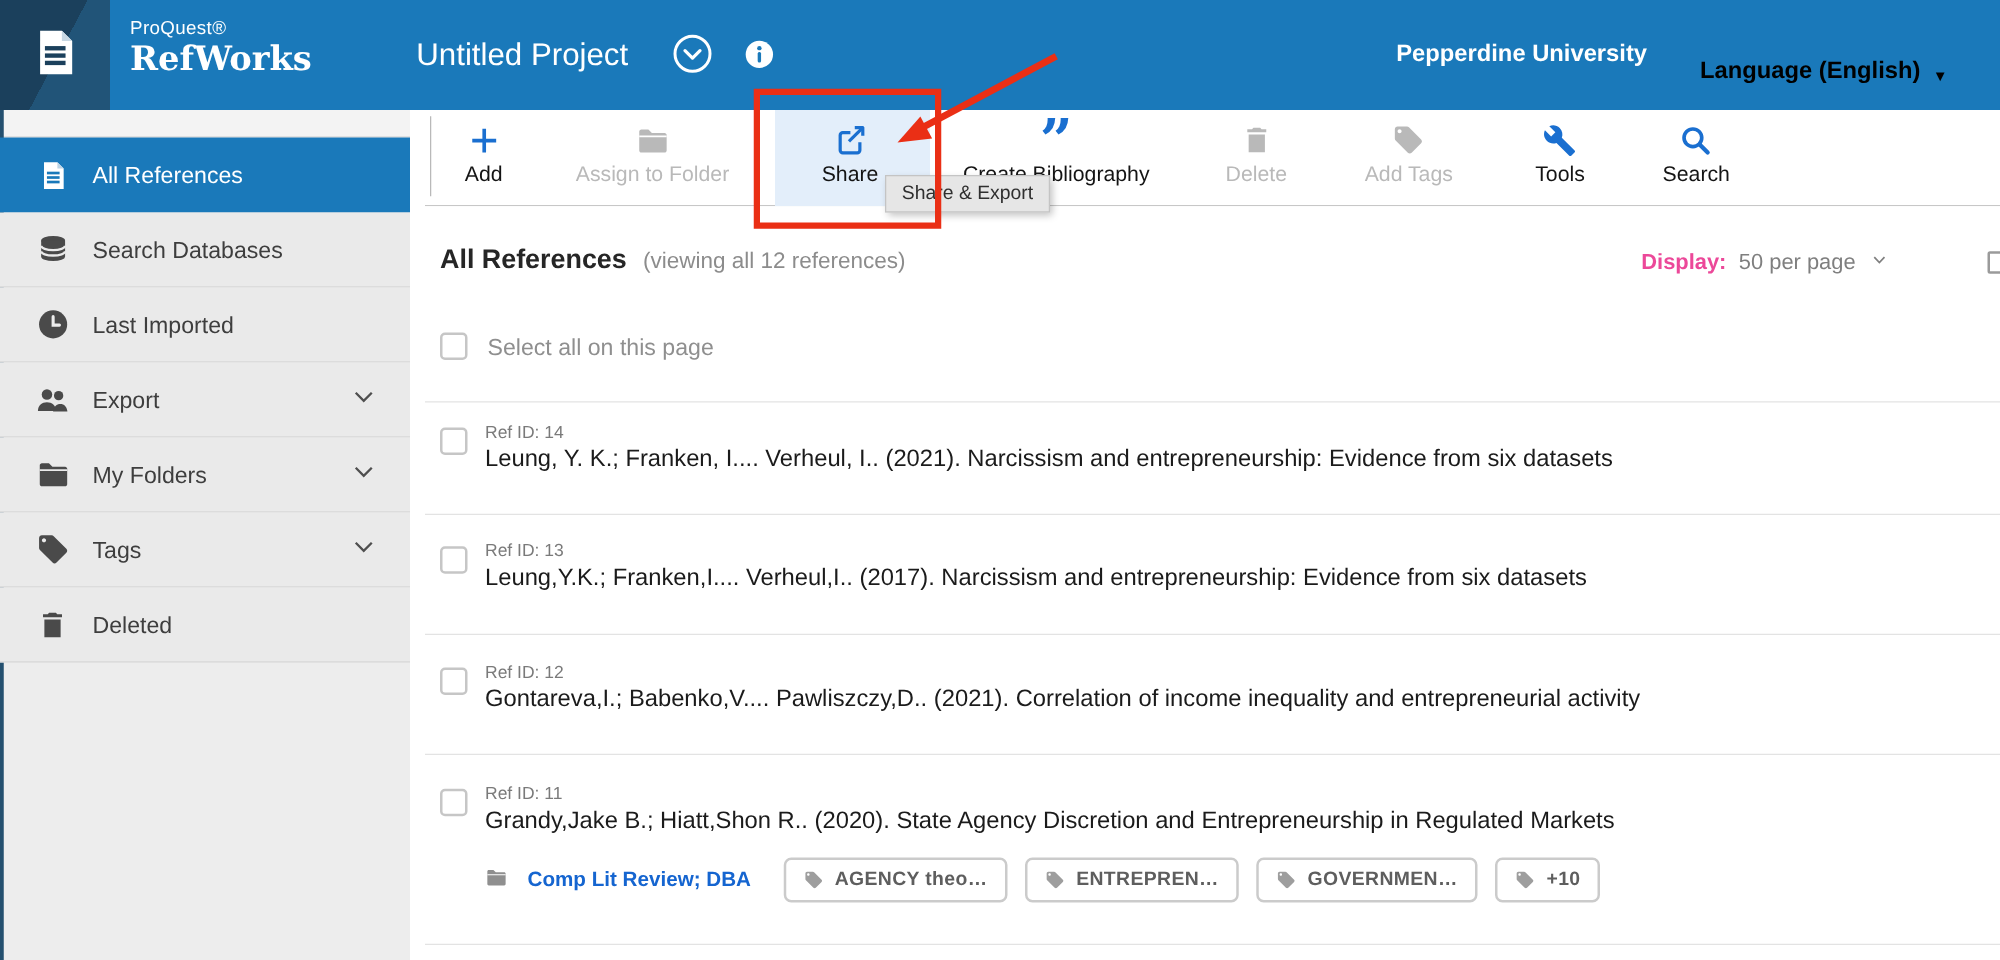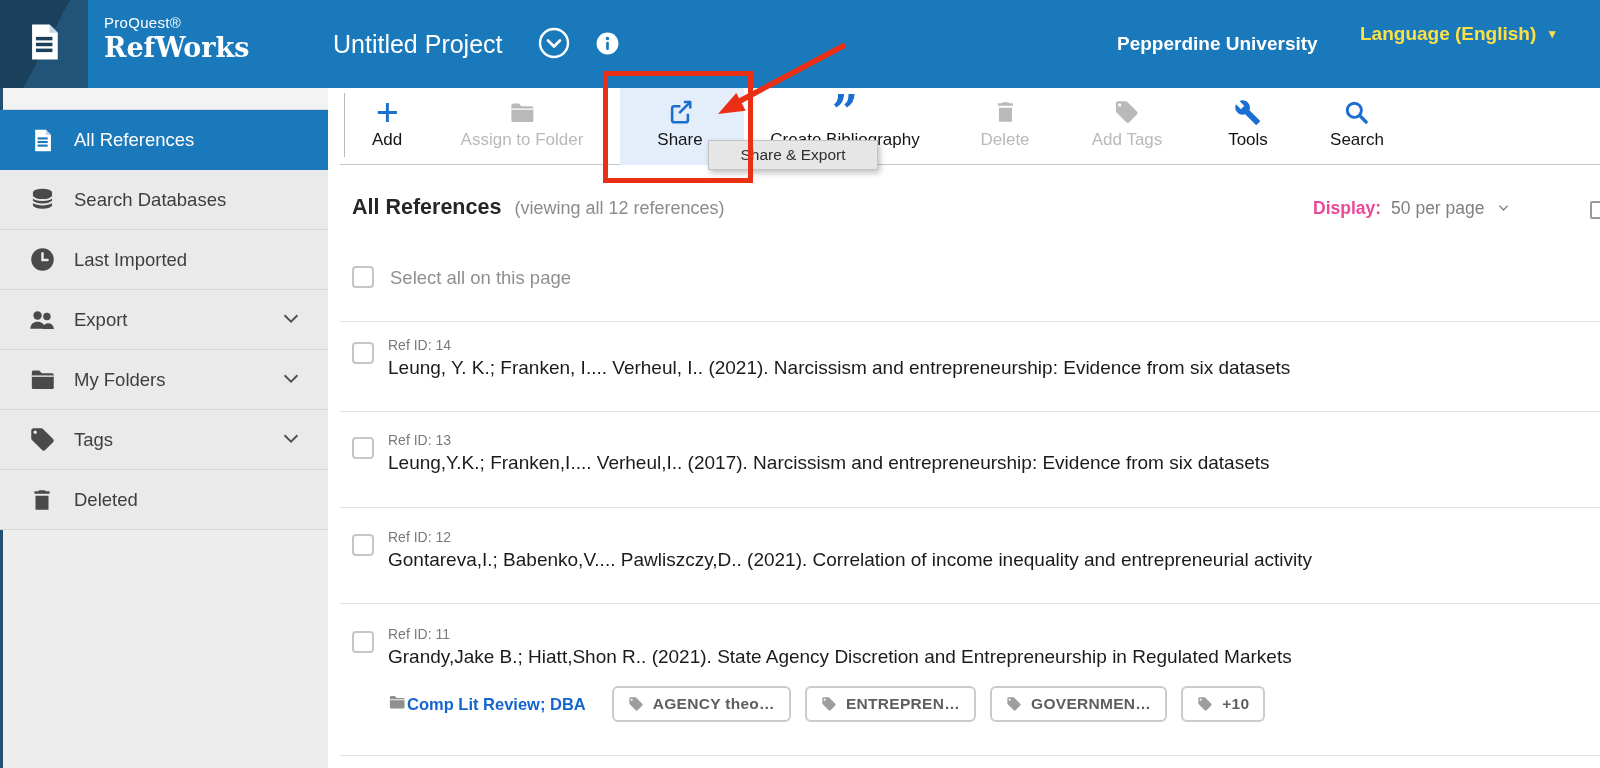--- a/index.html
+++ b/index.html
@@ -12,22 +12,22 @@
     background:linear-gradient(118deg,#1b405c 52%,#215478 52%); display:flex; align-items:center; justify-content:center; }
   .brand { position:absolute; left:104px; top:14px; color:#fff; }
   .brand .pq { font-size:15px; letter-spacing:.3px; }
   .brand .rw { font-family:"DejaVu Serif", serif; font-size:27px; font-weight:700; margin-top:1px; }
   .project-title { position:absolute; left:333px; top:0; height:88px; display:flex; align-items:center;
     color:#fff; font-size:25px; font-weight:400; }
   .hdr-circle-chevron { position:absolute; left:537px; top:26px; }
   .hdr-info { position:absolute; left:595px; top:31px; }
   .institution { position:absolute; left:1117px; top:0; height:88px; display:flex; align-items:center;
     color:#fff; font-size:19px; font-weight:700; }
-  .language { position:absolute; left:1360px; top:0; height:68px; display:flex; align-items:center; gap:10px;
-    color:#fde047; font-size:19px; font-weight:700; }
+  .language { position:absolute; left:1360px; top:0; height:68px; display:flex; align-items:flex-end; gap:10px;
+    color:#000000; font-size:19px; font-weight:700; }
   .language .caret { font-size:12px; }
 
   
   .sidebar { position:absolute; left:0; top:88px; width:328px; height:680px; background:#ededed; }
   .sidebar .edge { position:absolute; left:0; top:0; width:3px; height:100%; background:#24506f; }
   .side-spacer { height:22px; background:#f3f3f3; border-bottom:1px solid #d9d9d9; }
   .side-item { position:relative; height:60px; display:flex; align-items:center;
     border-bottom:1px solid #d7d7d7; background:#eaeaea; cursor:pointer; }
   .side-item .ic { position:absolute; left:28px; width:28px; height:28px; display:flex; align-items:center; justify-content:center; color:#4a4a4a; }
   .side-item .lbl { position:absolute; left:74px; font-size:18.5px; color:#3e3e3e; }
@@ -69,29 +69,29 @@
   .ref-row { position:absolute; left:12px; right:0; border-bottom:1px solid #e3e3e3; }
   .ref-row .checkbox { position:absolute; left:12px; top:7px; }
   .ref-meta { position:absolute; left:48px; top:2px; font-size:14px; color:#7a7a7a; }
   .ref-title { position:absolute; left:48px; top:22px; font-size:19px; color:#1b1b1b; white-space:nowrap; cursor:pointer; }
   .row-0 { top:170px; height:77px; }
   .row-1 { top:265px; height:78px; }
   .row-2 { top:362px; height:77px; }
   .row-3 { top:459px; height:132px; }
 
   .tags-row { position:absolute; left:48px; top:62px; display:flex; align-items:center; }
-  .folder-assign { display:flex; align-items:center; gap:1px; cursor:pointer; }
+  .folder-assign { display:flex; align-items:center; gap:16px; cursor:pointer; }
   .folder-assign .txt { font-size:16.5px; font-weight:700; color:#1565d0; }
   .chips { display:flex; align-items:center; gap:14px; margin-left:26px; }
   .chip { display:flex; align-items:center; gap:9px; height:36px; padding:0 14px;
     border:2px solid #cbcbcb; border-radius:6px; background:#fff; font-size:15.5px; font-weight:700;
     color:#5e5e5e; letter-spacing:.3px; cursor:pointer; white-space:nowrap; }
 
   
-  .tooltip { position:absolute; left:708px; top:140px; width:170px; height:30px; z-index:60;
+  .tooltip { position:absolute; left:708px; top:140px; width:132px; height:30px; z-index:60;
     background:#e6e6e6; border:1px solid #c4c4c4; box-shadow:2px 3px 6px rgba(0,0,0,.25);
     display:flex; align-items:center; justify-content:center; font-size:15.5px; color:#2f2f2f; }
   .red-box { position:absolute; left:603px; top:71px; width:150px; height:112px;
     border:5px solid #ea2f15; z-index:70; pointer-events:none; }
   .red-arrow { position:absolute; left:690px; top:30px; z-index:75; pointer-events:none; }
 </style>
 </head>
 <body>
 
 <div class="header">
@@ -342,21 +342,21 @@
 
   <div class="ref-row row-2">
     <div class="checkbox"></div>
     <div class="ref-meta">Ref ID: 12</div>
     <div class="ref-title">Gontareva,I.; Babenko,V.... Pawliszczy,D.. (2021). Correlation of income inequality and entrepreneurial activity</div>
   </div>
 
   <div class="ref-row row-3">
     <div class="checkbox"></div>
     <div class="ref-meta">Ref ID: 11</div>
-    <div class="ref-title">Grandy,Jake B.; Hiatt,Shon R.. (2021). State Agency Discretion and Entrepreneurship in Regulated Markets</div>
+    <div class="ref-title">Grandy,Jake B.; Hiatt,Shon R.. (2020). State Agency Discretion and Entrepreneurship in Regulated Markets</div>
     <div class="tags-row">
       <span class="folder-assign">
         <span>
           <svg width="18" height="18" viewBox="0 0 24 24" fill="#8f8f8f">
             <path d="M2.5 5.5 C2.5 4.7 3.2 4 4 4 H9 l2.5 2.5 H20.5 C21.3 6.5 22 7.2 22 8 V19 c0 .8-.7 1.5-1.5 1.5 H4 c-.8 0-1.5-.7-1.5-1.5 Z"></path>
             <path d="M2.5 9 H22" stroke="#ffffff" stroke-width="1.2"></path>
           </svg>
         </span>
         <span class="txt">Comp Lit Review; DBA</span>
       </span>

